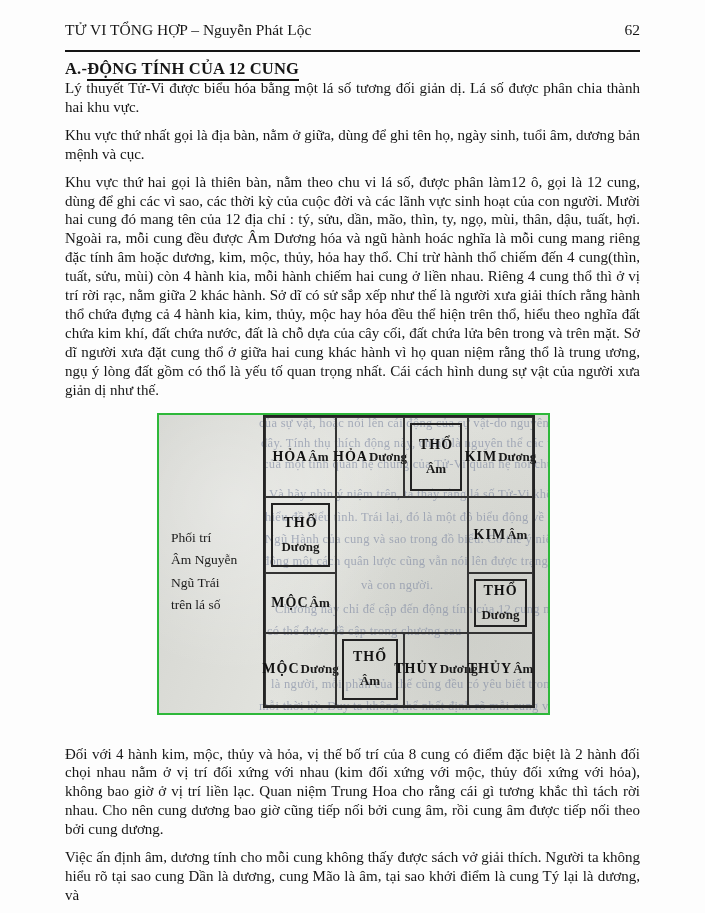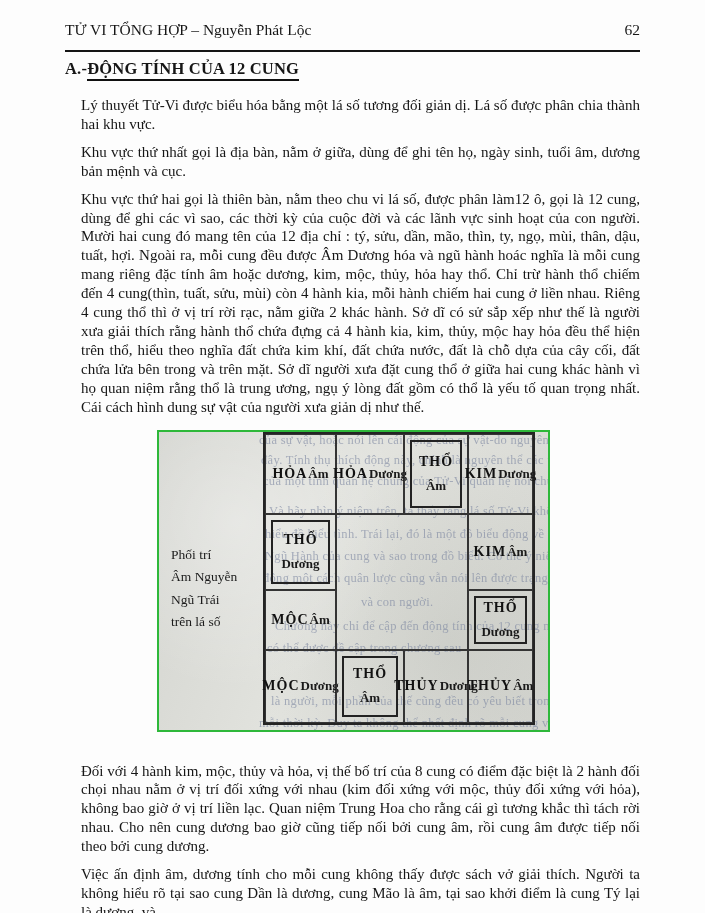--- a/index.html
+++ b/index.html
@@ -12,26 +12,26 @@
     box-sizing:border-box;
     padding:20px 65px 0 65px;
     overflow:hidden;
   }
   .header{
     display:flex;justify-content:space-between;align-items:baseline;
     font-size:15.5px;line-height:19px;
   }
   .rule{height:2px;background:#151515;margin-top:11px;}
   .heading{
-    margin:7px 0 17px 0;
+    margin:7px 0 0 0;
     font-size:16.5px;font-weight:bold;letter-spacing:.2px;
   }
   .heading .u{border-bottom:2px solid #101010;padding-bottom:1px;}
   .para{
-    margin:0 0 9px 16px;
+    margin:0 0 9px 0;
     font-size:15px;line-height:18.9px;
     text-align:justify;
   }
   
   .scan{
     position:relative;
     margin:13px 0 0 92px;
     width:389px;height:298px;
     border:2px solid #2eb83a;
     background:

